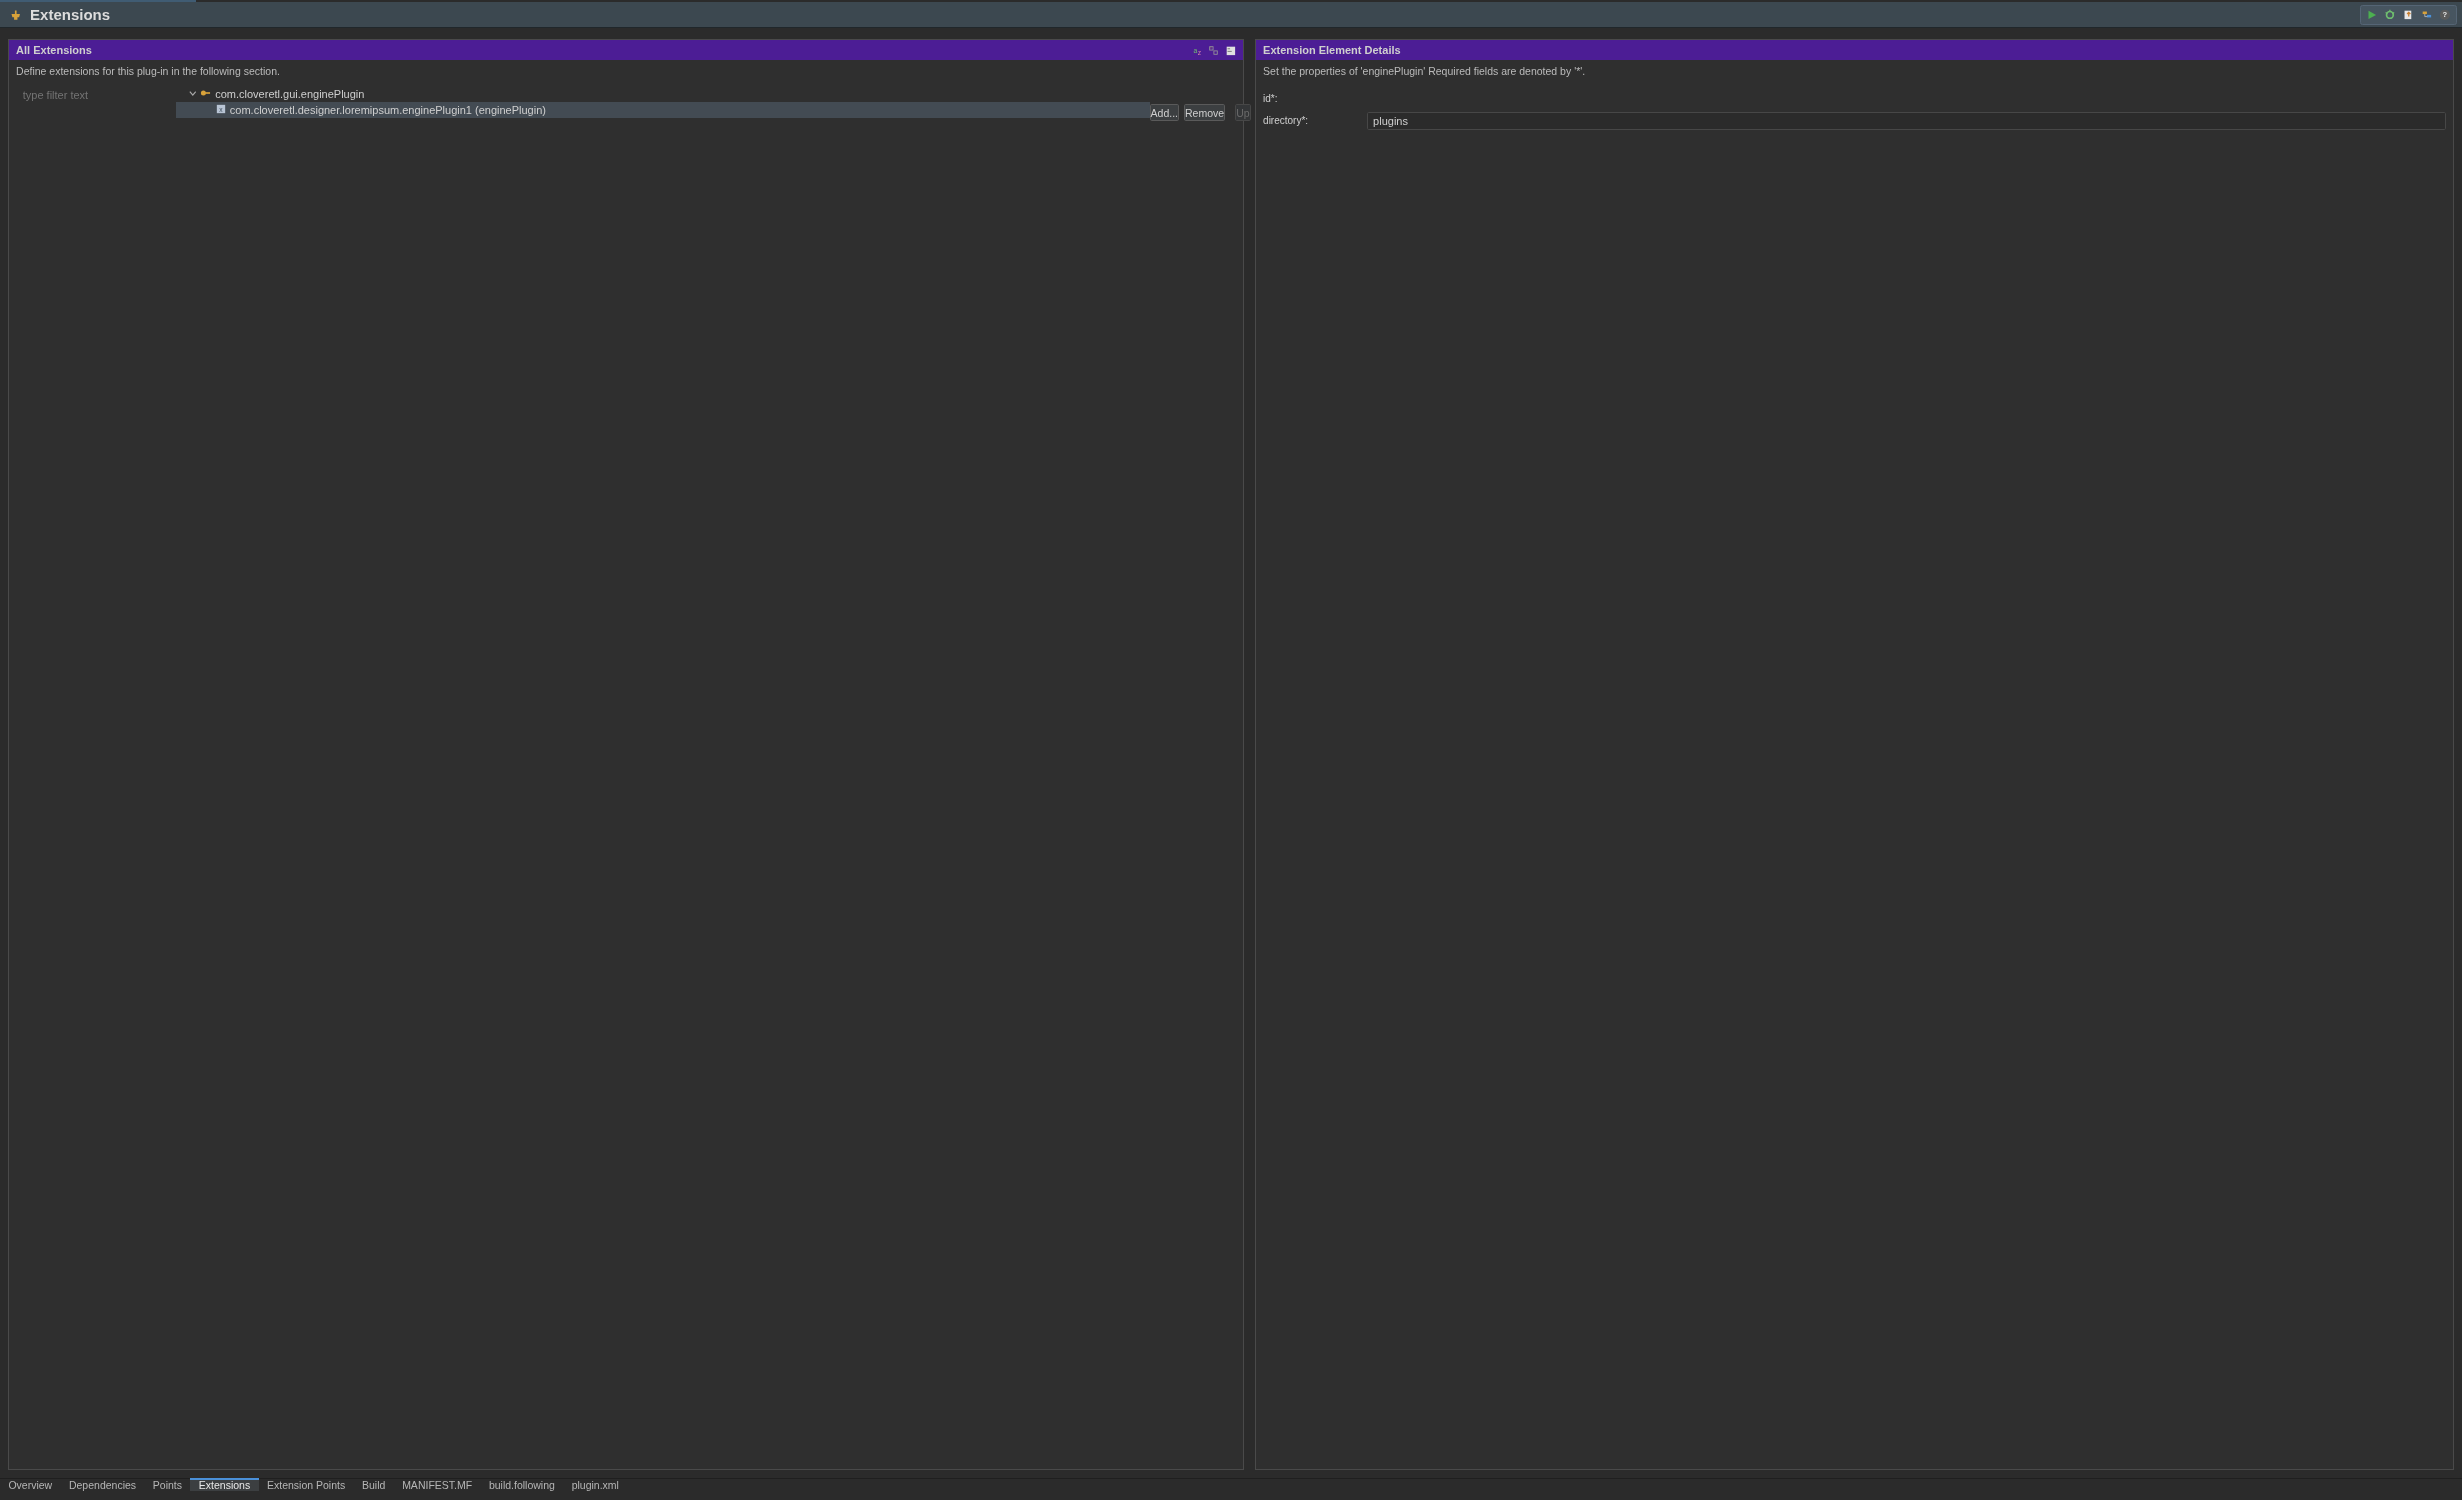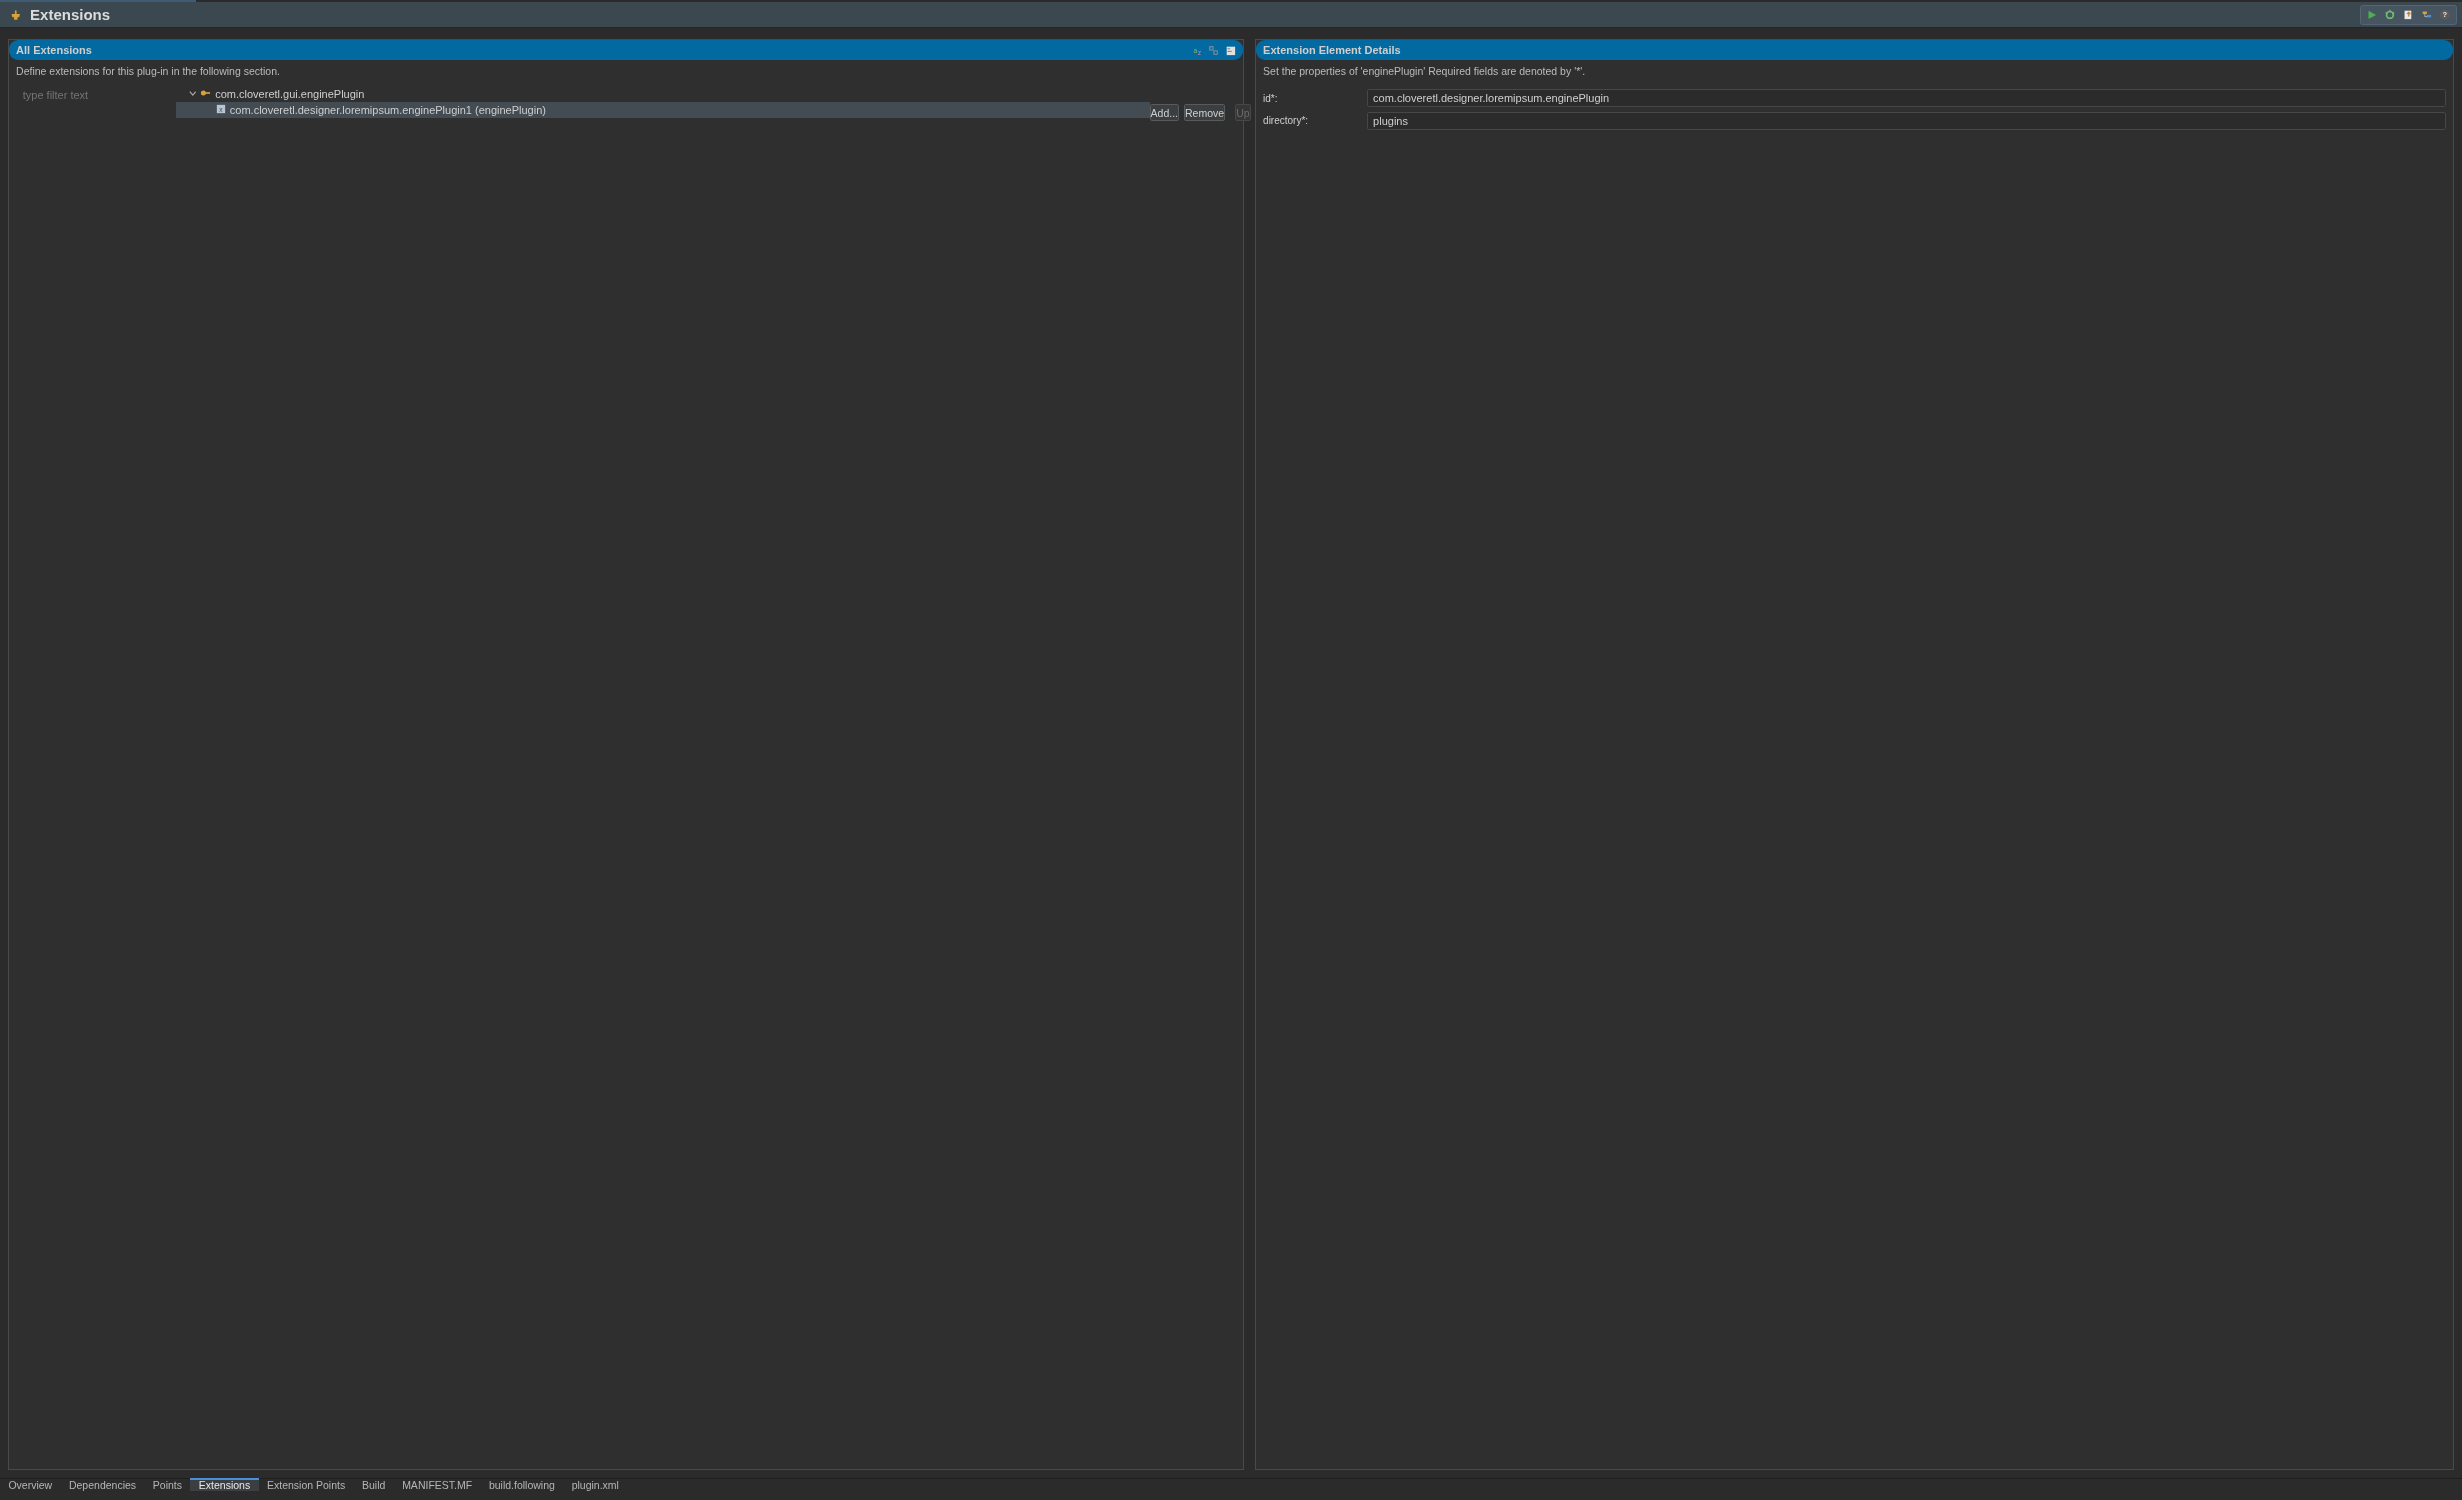--- a/index.html
+++ b/index.html
@@ -72,27 +72,26 @@
   }
   .panel {
     background: #2f2f2f;
     border: 0.8px solid #4a4a4a;
     display: flex;
     flex-direction: column;
     flex: 1;
     min-width: 0;
   }
   .panel-header {
-    background: #0369a1;
+    background: #4c1d95;
     height: 20px;
     display: flex;
     align-items: center;
     justify-content: space-between;
     padding: 0 5px 0 6.7px;
-    border-radius: 9px;
   }
   .panel-title {
     font-weight: 600;
     color: #cfcfcf;
   }
   .panel-subtext {
     padding: 5px 6.7px 6.7px 6.7px;
     color: #bbbbbb;
     font-size: 10.5px;
   }
@@ -386,21 +385,20 @@
 
   <div class="panel panel-right">
     <div class="panel-header">
       <span class="panel-title">Extension Element Details</span>
     </div>
     <div class="panel-subtext">Set the properties of 'enginePlugin' Required fields are denoted by '*'.</div>
     <div class="form">
 
       <div class="form-row">
         <span class="form-label">id*:</span>
-        <input class="form-input" value="com.cloveretl.designer.loremipsum.enginePlugin" style="">
       </div>
 
       <div class="form-row">
         <span class="form-label">directory*:</span>
         <input class="form-input" value="plugins" style="">
       </div>
 
 
     </div>
   </div>

